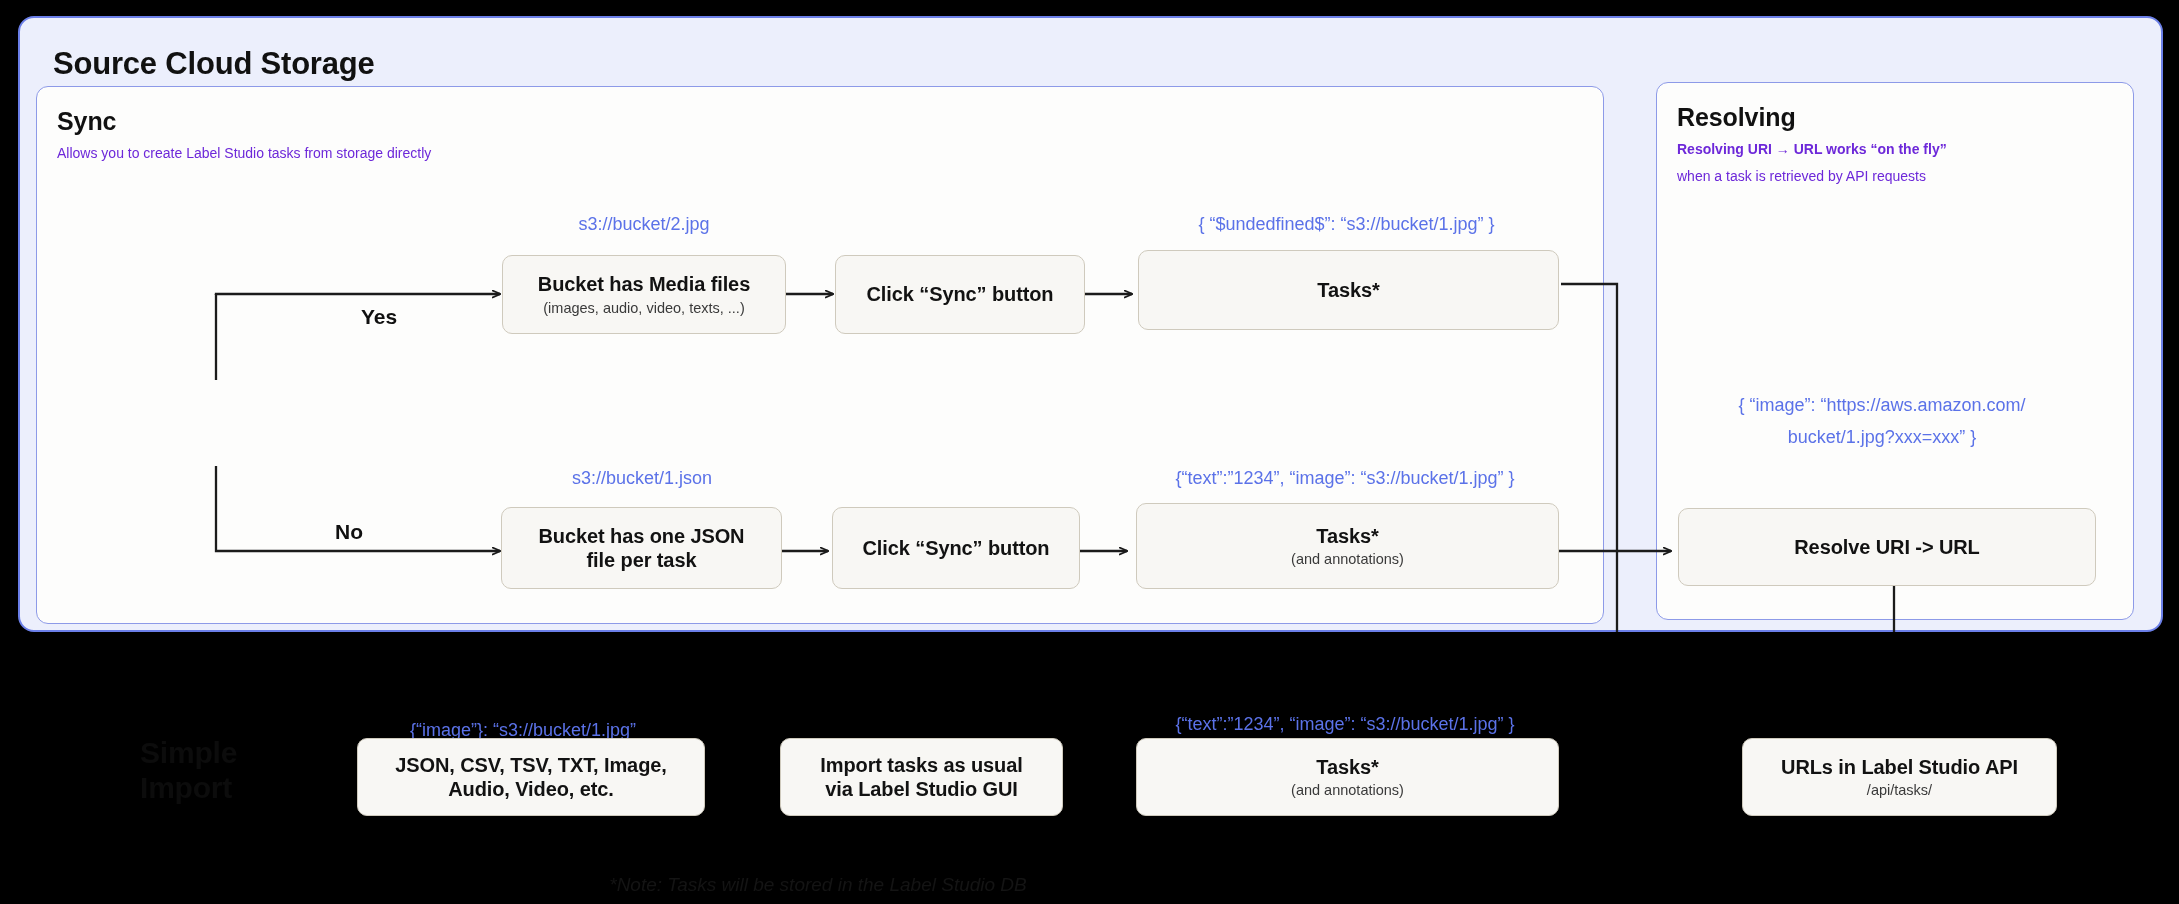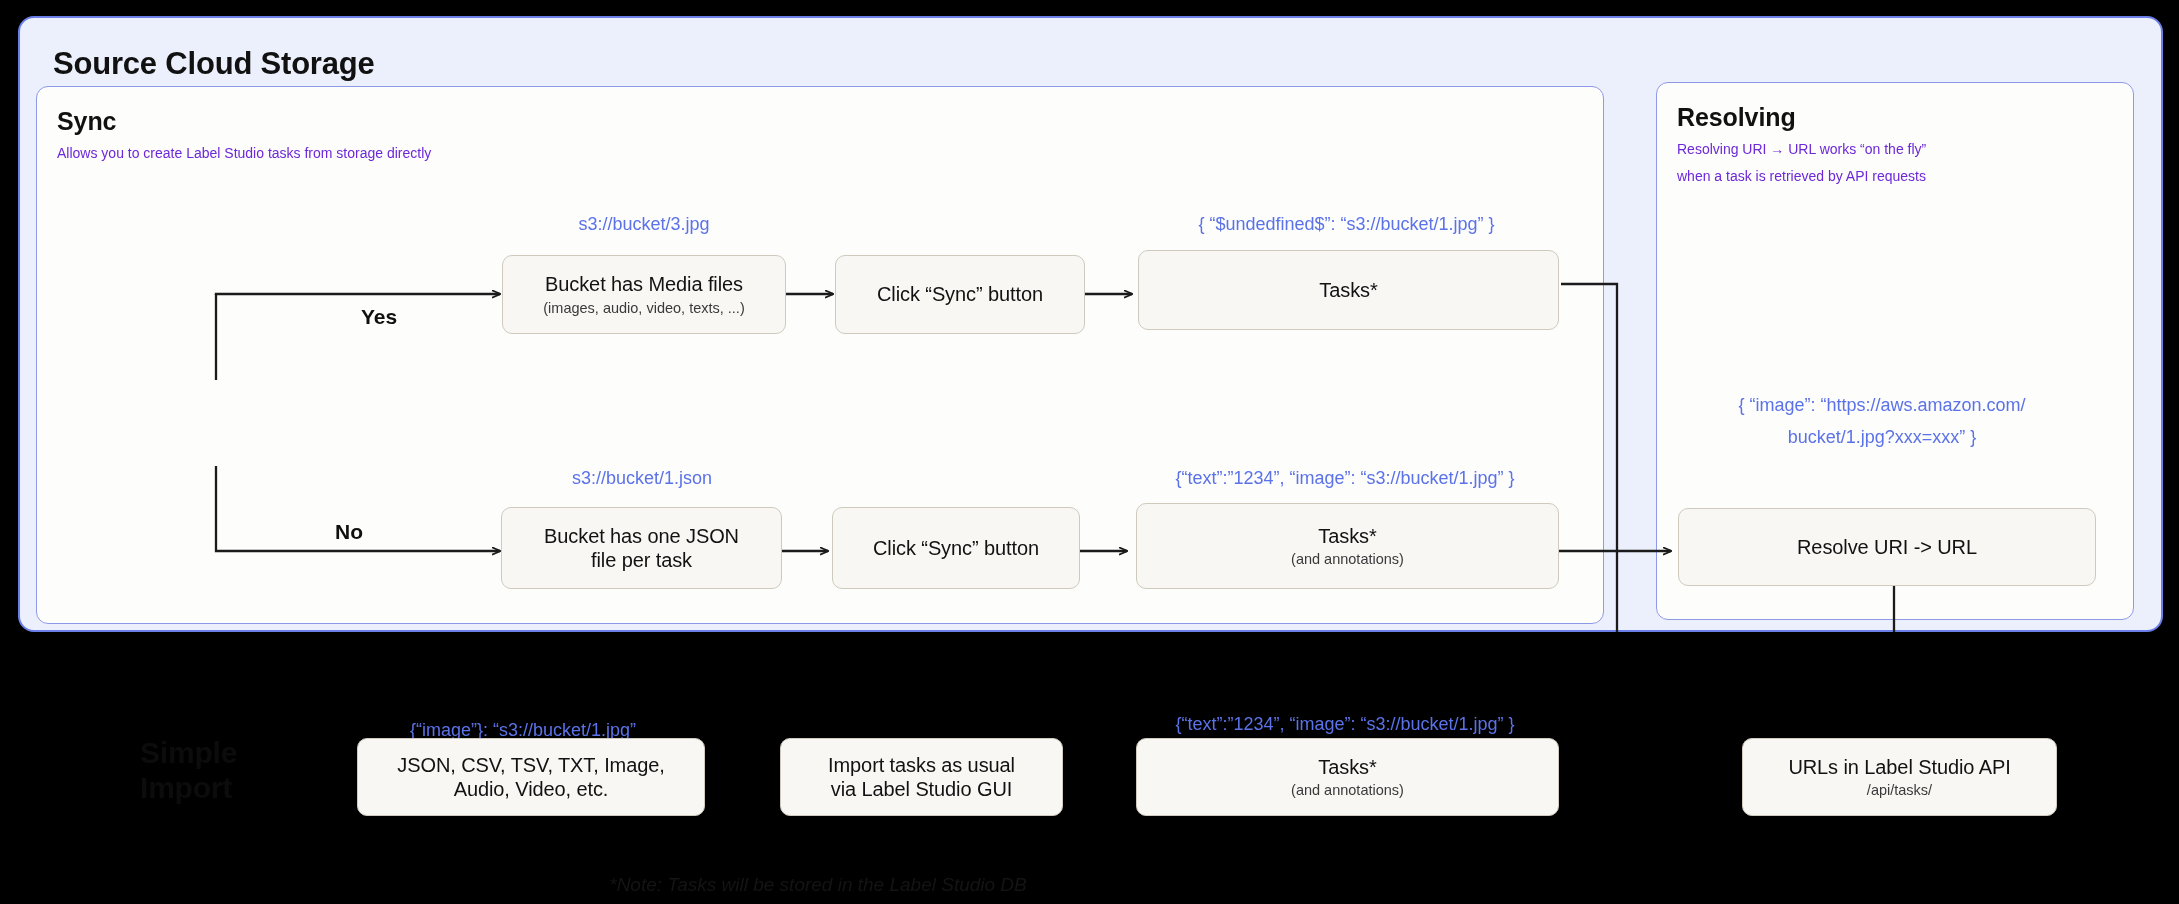--- a/index.html
+++ b/index.html
@@ -62,21 +62,21 @@
     border-radius: 10px;
     display: flex;
     flex-direction: column;
     align-items: center;
     justify-content: center;
     text-align: center;
     padding: 4px 8px;
   }
   .node-main {
     font-size: 20px;
-    font-weight: 400;
+    font-weight: 700;
     color: #121212;
     line-height: 1.22;
     letter-spacing: -0.1px;
   }
   .node-sub {
     font-size: 14.5px;
     font-weight: 400;
     color: #3a3a3a;
     margin-top: 3px;
     line-height: 1.2;
@@ -144,21 +144,21 @@
   <div class="outer-panel">
     <div class="outer-title">Source Cloud Storage</div>
 
     <div class="card card-sync">
       <div class="card-title" style="left:20px; top:20px;">Sync</div>
       <div class="card-sub" style="left:20px; top:56px;">Allows you to create Label Studio tasks from storage directly</div>
     </div>
 
     <div class="card card-resolving">
       <div class="card-title" style="left:20px; top:20px;">Resolving</div>
-      <div class="card-sub" style="left:20px; top:56px; width:440px;">Resolving URI → URL works “on the fly”</div>
+      <div class="card-sub" style="left:20px; top:56px; width:440px;font-weight:bold;">Resolving URI → URL works “on the fly”</div>
       <div class="card-sub" style="left:20px; top:83px; width:440px;">when a task is retrieved by API requests</div>
     </div>
   </div>
 
   <svg class="wires" viewBox="0 0 2179 904">
     <defs>
       <marker id="ah" markerWidth="9" markerHeight="9" refX="8" refY="4.5" orient="auto" markerUnits="userSpaceOnUse">
         <path d="M0,0.8 L8.4,4.5 L0,8.2" fill="none" stroke="#1b1b1b" stroke-width="1.7"></path>
       </marker>
     </defs>
@@ -179,21 +179,21 @@
       <path d="M782,551 L828,551" marker-end="url(#ah)"></path>
 
       <path d="M1080,551 L1127,551" marker-end="url(#ah)"></path>
 
       <path d="M1559,551 L1671,551" marker-end="url(#ah)"></path>
 
       <path d="M1894,582 L1894,640"></path>
     </g>
   </svg>
 
-  <div class="json-note" style="left:559px; top:212px; width:170px;">s3://bucket/3.jpg</div>
+  <div class="json-note" style="left:559px; top:212px; width:170px;">s3://bucket/2.jpg</div>
 
   <div class="branch-label" style="left:330px; top:305px;margin-left:31px;">Yes</div>
 
   <div class="node" style="left:502px; top:255px; width:284px; height:79px;">
     <div class="node-main">Bucket has Media files</div>
     <div class="node-sub">(images, audio, video, texts, ...)</div>
   </div>
 
   <div class="node" style="left:835px; top:255px; width:250px; height:79px;">
     <div class="node-main">Click “Sync” button</div>

